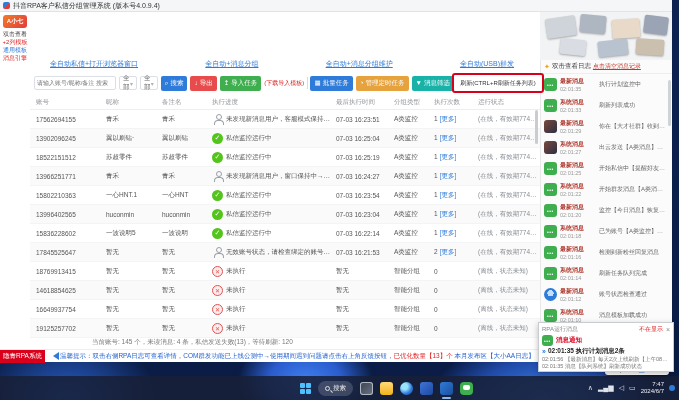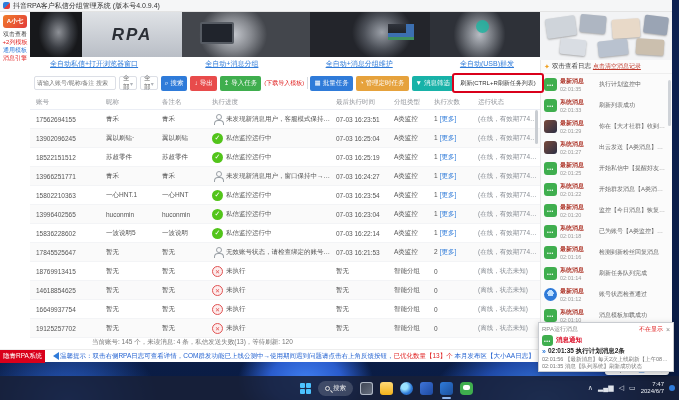--- a/index.html
+++ b/index.html
@@ -169,29 +169,20 @@
           <div class="ri v-dark">双击查看</div>
 
           <div class="ri v-red">+2列模板</div>
 
           <div class="ri v-blue">通用模板</div>
 
           <div class="ri v-red">消息引擎</div>
         </div>
     </div>
 
-    <div class="banners">
-      <div class="bn bn1"></div>
-      <div class="bn bn2">
-          <span class="rpa">RPA</span>
-        </div>
-      <div class="bn bn3"></div>
-      <div class="bn bn4"></div>
-      <div class="bn bn5"></div>
-    </div>
 
     <div class="collage">
       <div class="th" style="left:6px;top:5px;width:30px;height:20px;background:#cfd4da;transform:rotate(-8deg);"></div>
       <div class="th" style="left:40px;top:3px;width:26px;height:18px;background:#aeb6c2;transform:rotate(5deg);"></div>
       <div class="th" style="left:72px;top:7px;width:28px;height:19px;background:#e8d9c8;transform:rotate(-4deg);"></div>
       <div class="th" style="left:104px;top:4px;width:24px;height:18px;background:#9aa4b4;transform:rotate(7deg);"></div>
       <div class="th" style="left:20px;top:27px;width:26px;height:16px;background:#d9dde3;transform:rotate(6deg);"></div>
       <div class="th" style="left:58px;top:28px;width:30px;height:16px;background:#b9c2cf;transform:rotate(-6deg);"></div>
       <div class="th" style="left:96px;top:27px;width:28px;height:16px;background:#cbbfae;transform:rotate(4deg);"></div>
     </div>

